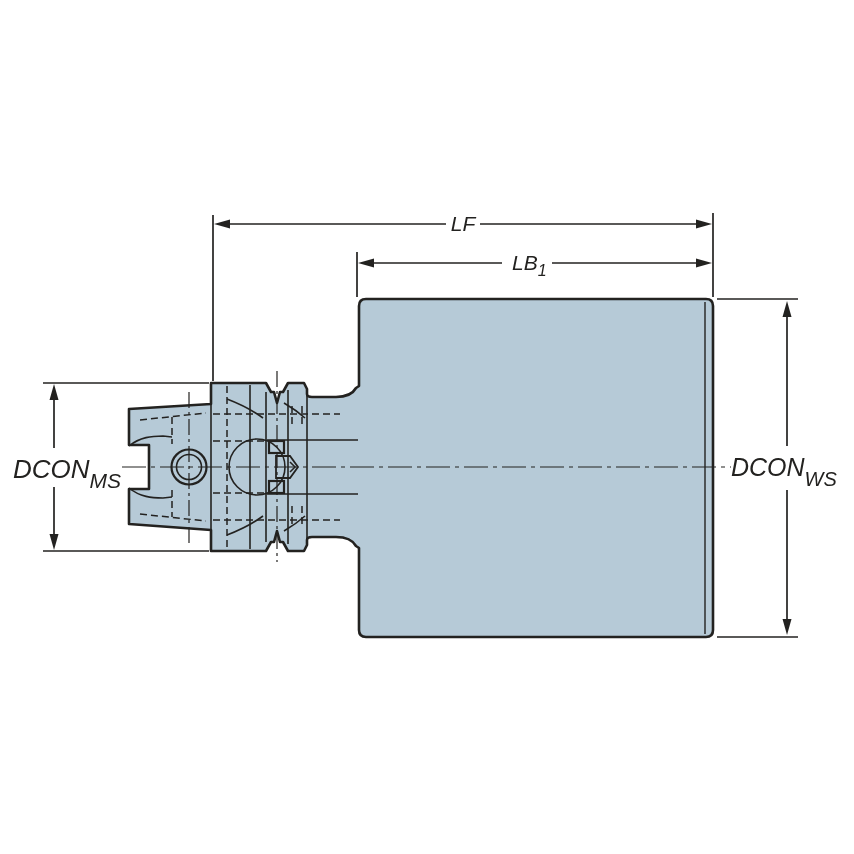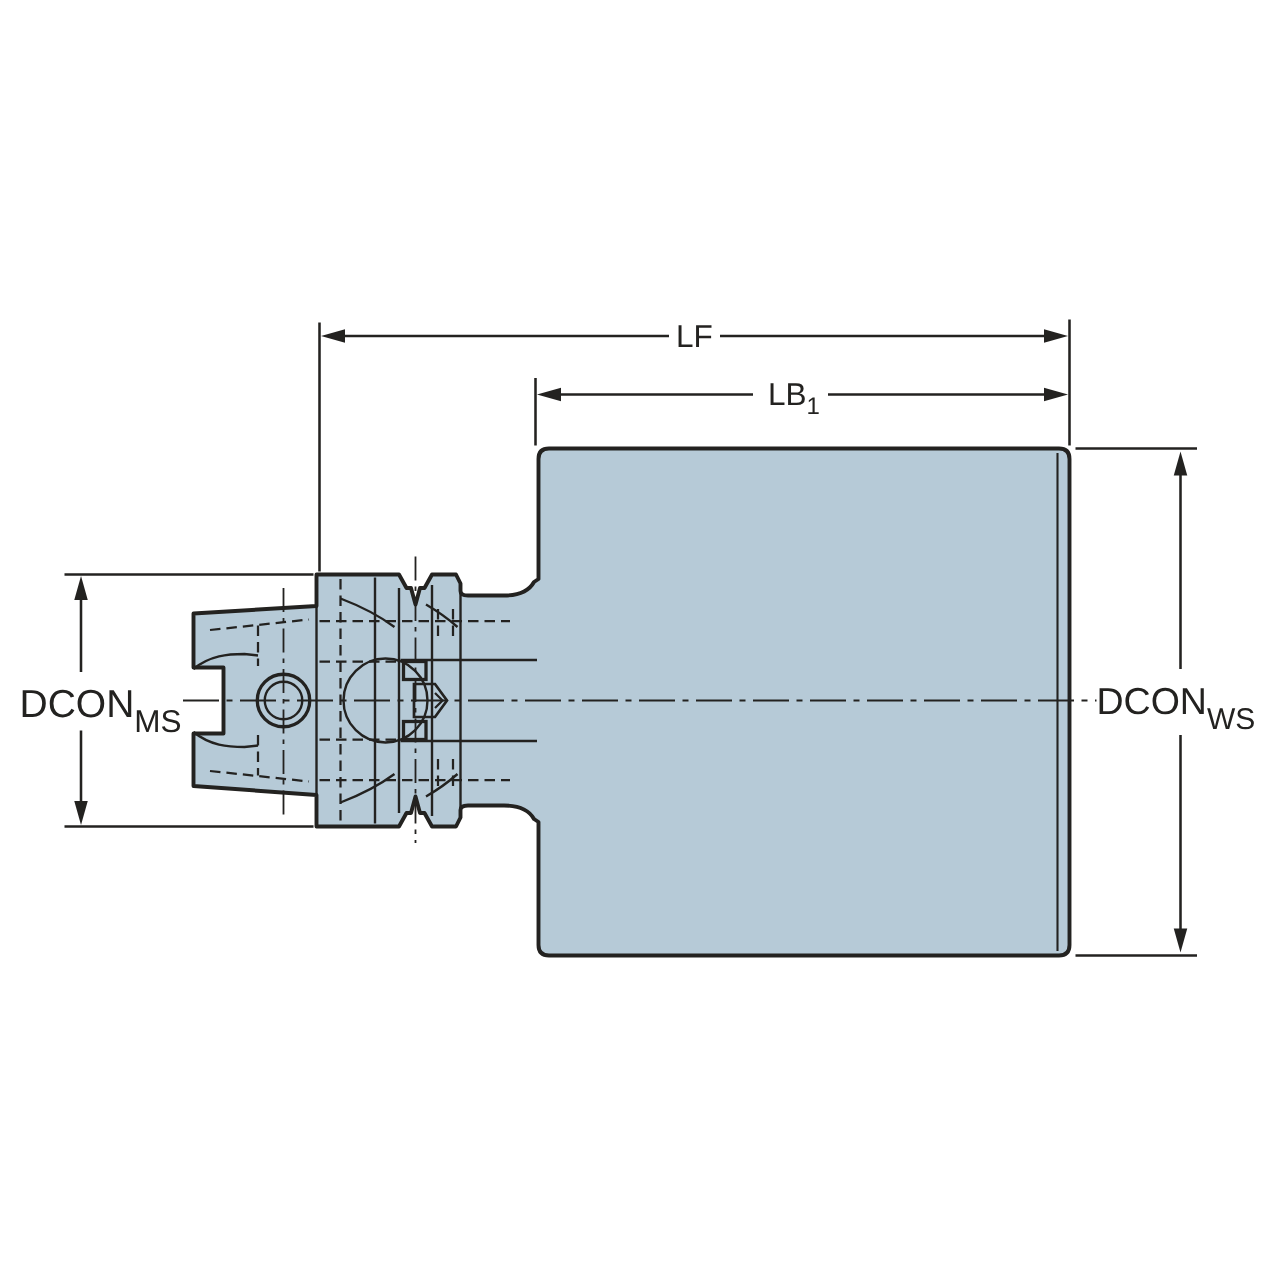--- a/index.html
+++ b/index.html
@@ -4,20 +4,21 @@
 <style>
   :root{
     --part-fill:#b6cad7;
     --line:#232220;
     --bg:#ffffff;
   }
   html,body{margin:0;padding:0;background:var(--bg);}
   .stage{
     width:854px;height:854px;position:relative;background:var(--bg);
     font-family:"Liberation Sans", sans-serif;
+    font-style:italic;
   }
   svg{display:block;}
   .part{fill:var(--part-fill);stroke:var(--line);stroke-width:2.6;stroke-linejoin:round;}
   .edge{fill:none;stroke:var(--line);stroke-width:1.6;}
   .edge-thick{fill:none;stroke:var(--line);stroke-width:2.2;}
   .hidden-line{fill:none;stroke:var(--line);stroke-width:1.5;stroke-dasharray:7 4;}
   .centerline{fill:none;stroke:var(--line);stroke-width:1.2;stroke-dasharray:24 5 4 5;}
   .dim{fill:none;stroke:var(--line);stroke-width:1.7;}
   .arrow{fill:var(--line);stroke:none;}
   .dimtext{fill:var(--line);font-family:"Liberation Sans", sans-serif;}

